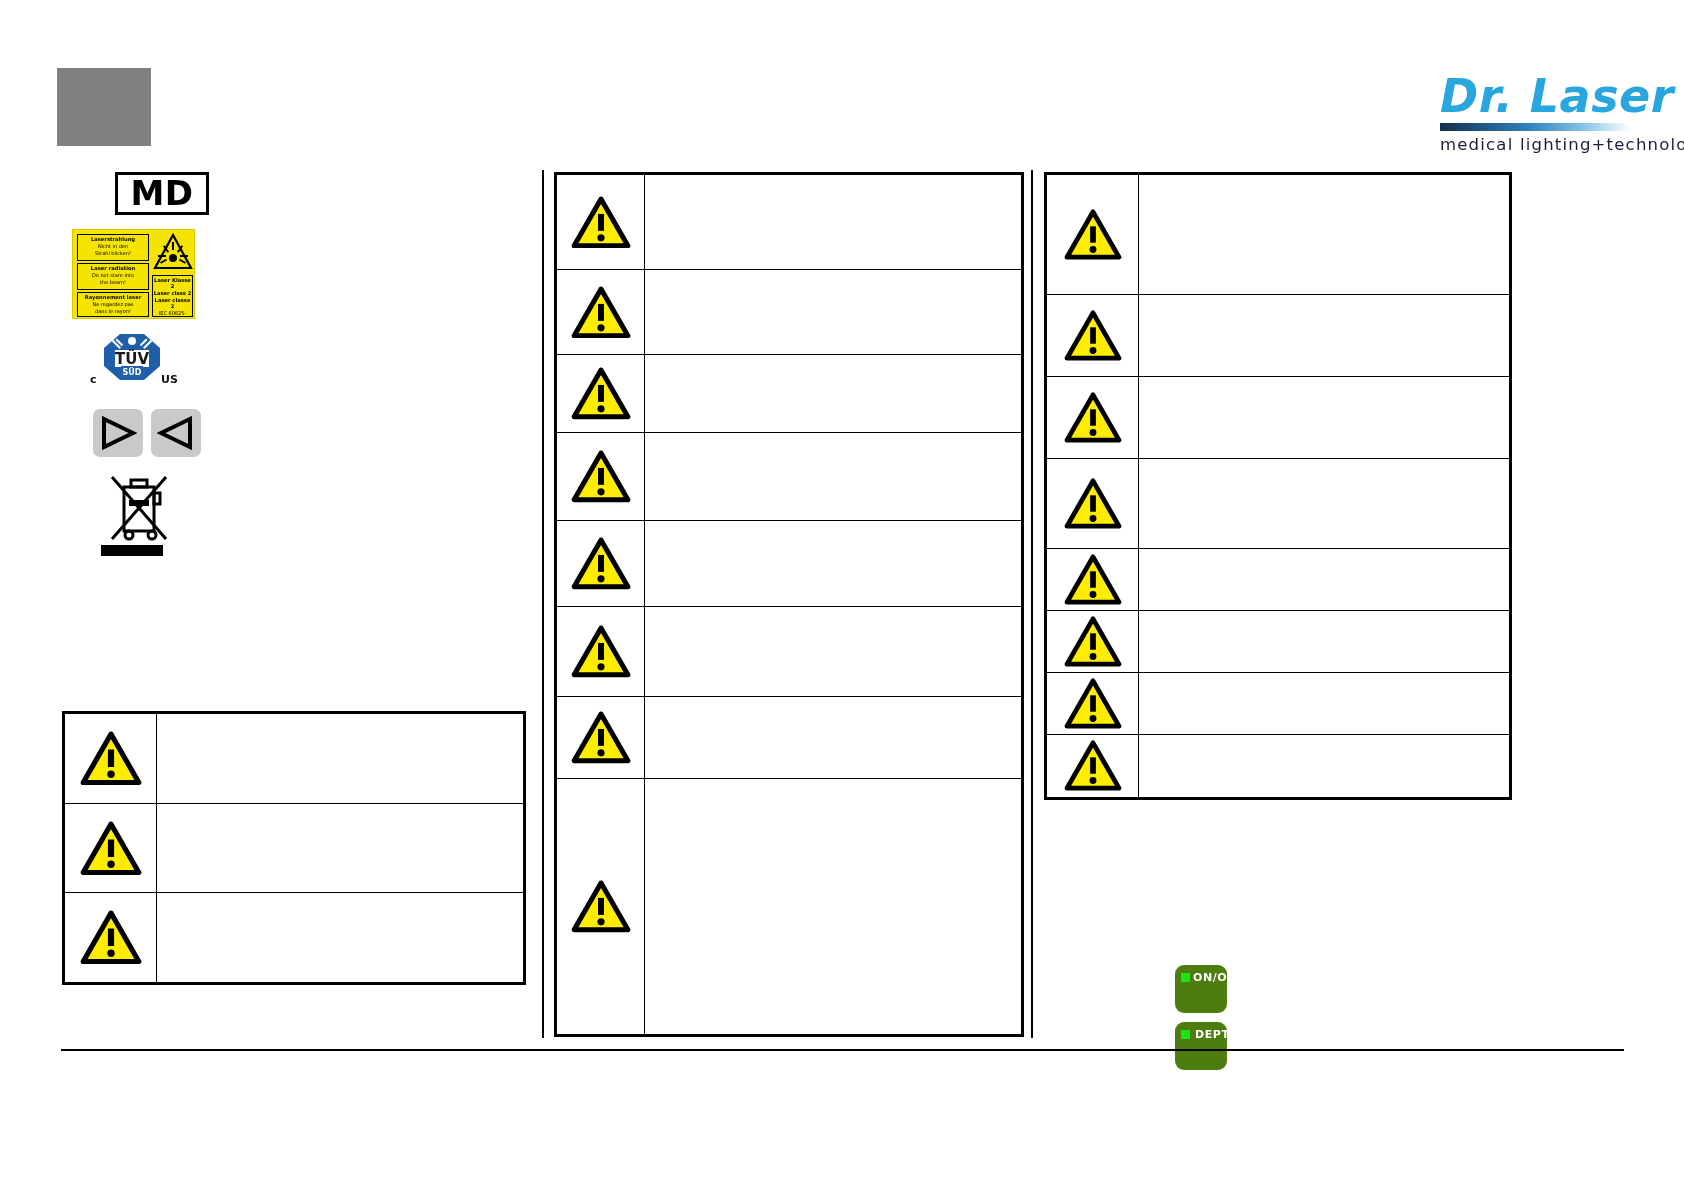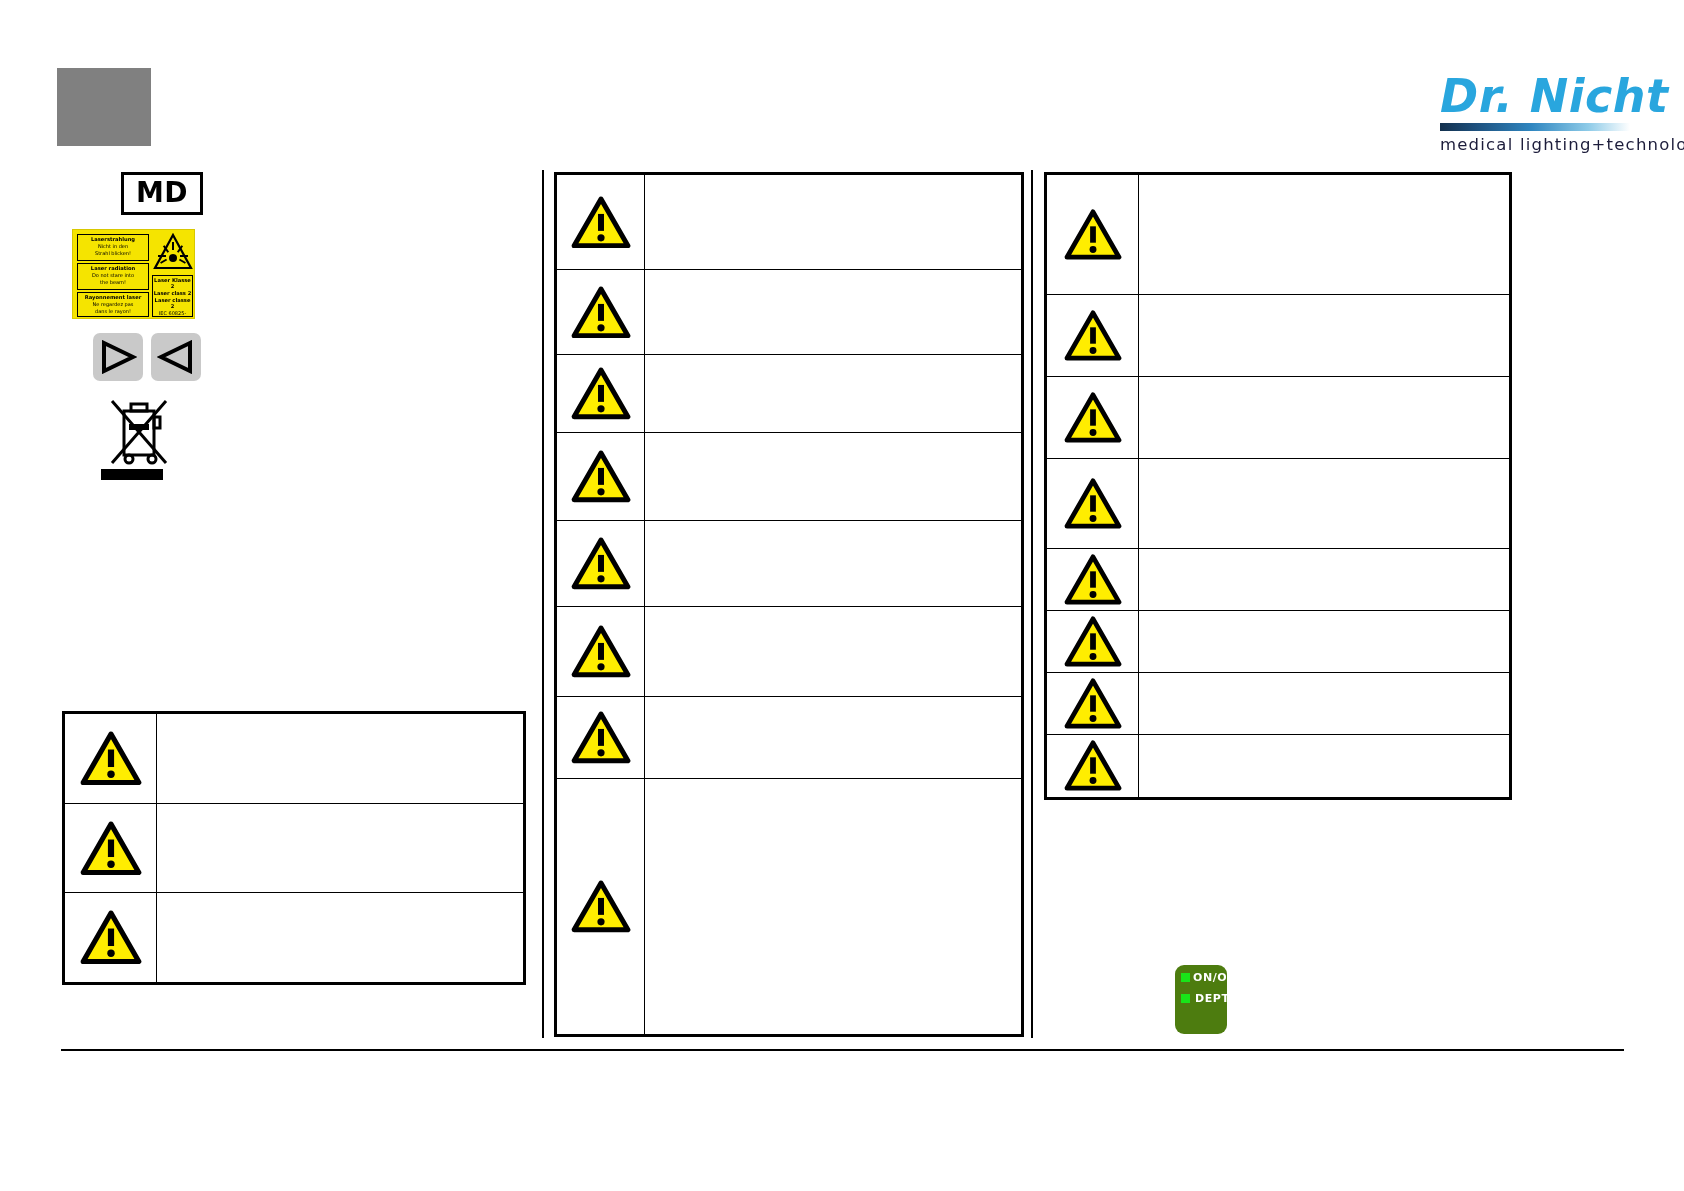--- a/index.html
+++ b/index.html
@@ -68,21 +68,21 @@
     top: 172px;
     width: 180px;
   }
   .sym-row { display: flex; justify-content: center; }
 
   .boxsym {
     border: 3px solid #000;
     padding: 2px 12px 3px 12px;
     font-family: "DejaVu Sans", sans-serif;
     font-weight: bold;
-    font-size: 28px;
+    font-size: 34px;
     line-height: 32px;
     letter-spacing: 0.5px;
     background: #fff;
     color: #000;
   }
   .sym-md { margin-left: 30px; }
   .sym-udi { margin-left: 30px; margin-top: 14px; }
 
   
   .laser-label {
@@ -227,33 +227,33 @@
     position: absolute;
     left: 18px; top: 6px;
     font-family: "DejaVu Sans", sans-serif;
     font-size: 11px;
     font-weight: bold;
     letter-spacing: 0.6px;
     color: #ffffff;
     white-space: nowrap;
   }
   #btn-onoff { left: 1175px; top: 965px; }
-  #btn-depth { left: 1175px; top: 986px; }
+  #btn-depth { left: 1175px; top: 1022px; }
   #btn-depth .led { left: 6px; top: 8px; }
   #btn-depth .lbl { left: 20px; }
 </style>
 </head>
 <body>
 
 <div id="page">
 
   <div class="gray-block"></div>
 
   <div class="logo">
-    <div class="logo-word">Dr. Nicht</div>
+    <div class="logo-word">Dr. Laser</div>
     <div class="logo-bar"></div>
     <div class="logo-tag">medical lighting+technology</div>
   </div>
 
   <div class="sym-col">
 
     <div class="sym-row">
       <div class="boxsym sym-md">MD</div>
     </div>
 
@@ -289,20 +289,38 @@
           <rect x="26" y="12" width="2" height="8" transform="rotate(35 27 16)"></rect>
           <rect x="12" y="12" width="2" height="8" transform="rotate(-35 13 16)"></rect>
           <rect x="27" y="22" width="8" height="2"></rect>
           <rect x="5" y="22" width="8" height="2"></rect>
           <rect x="26" y="27" width="7" height="2" transform="rotate(30 29 28)"></rect>
           <rect x="7" y="27" width="7" height="2" transform="rotate(-30 11 28)"></rect>
         </g>
       </svg>
     </div>
 
+    <div class="tuv-wrap">
+      <svg class="tuv-oct" viewBox="0 0 58 52">
+        <polygon points="17,1 41,1 57,15 57,33 41,47 17,47 1,33 1,15" fill="#1f5fa9"></polygon>
+        <rect x="12" y="17" width="34" height="17" fill="#ffffff"></rect>
+        <text x="29" y="31" font-family="DejaVu Sans, sans-serif" font-size="15" font-weight="bold" fill="#1a1a1a" text-anchor="middle">TÜV</text>
+        <rect x="18" y="33" width="22" height="10" fill="#1f5fa9"></rect>
+        <text x="29" y="41.5" font-family="DejaVu Sans, sans-serif" font-size="8" font-weight="bold" fill="#ffffff" text-anchor="middle">SÜD</text>
+        <g fill="#ffffff">
+          <rect x="8" y="10" width="11" height="2" transform="rotate(45 13 11)"></rect>
+          <rect x="12" y="8" width="9" height="2" transform="rotate(45 16 9)"></rect>
+          <rect x="39" y="10" width="11" height="2" transform="rotate(-45 45 11)"></rect>
+          <rect x="36" y="8" width="9" height="2" transform="rotate(-45 41 9)"></rect>
+          <circle cx="29" cy="8" r="4"></circle>
+        </g>
+      </svg>
+      <span class="tuv-c">c</span>
+      <span class="tuv-us">US</span>
+    </div>
 
 
     <div class="arrows">
       <div class="arrow-box">
         <svg width="38" height="34" viewBox="0 0 38 34">
           <polygon points="5,3 34,17 5,31" fill="none" stroke="#000" stroke-width="4"></polygon>
         </svg>
       </div>
       <div class="arrow-box">
         <svg width="38" height="34" viewBox="0 0 38 34">

